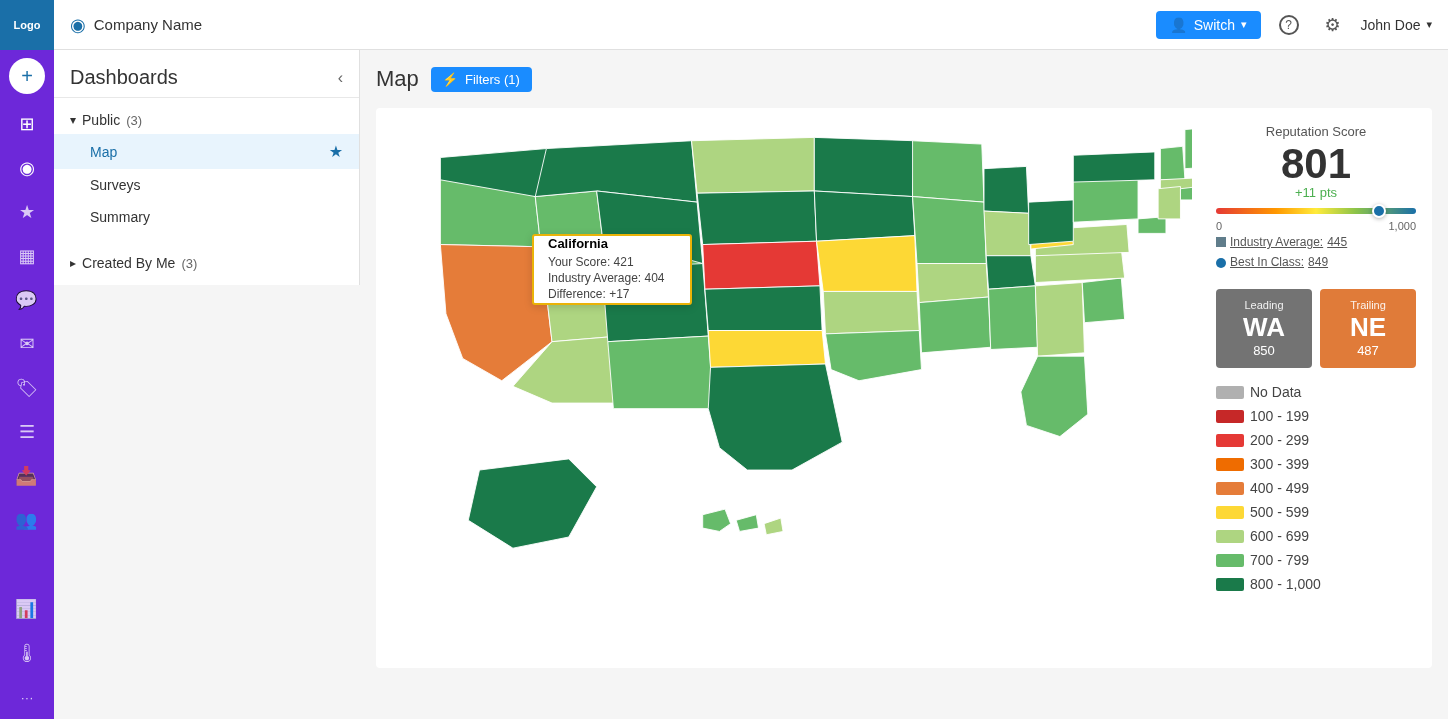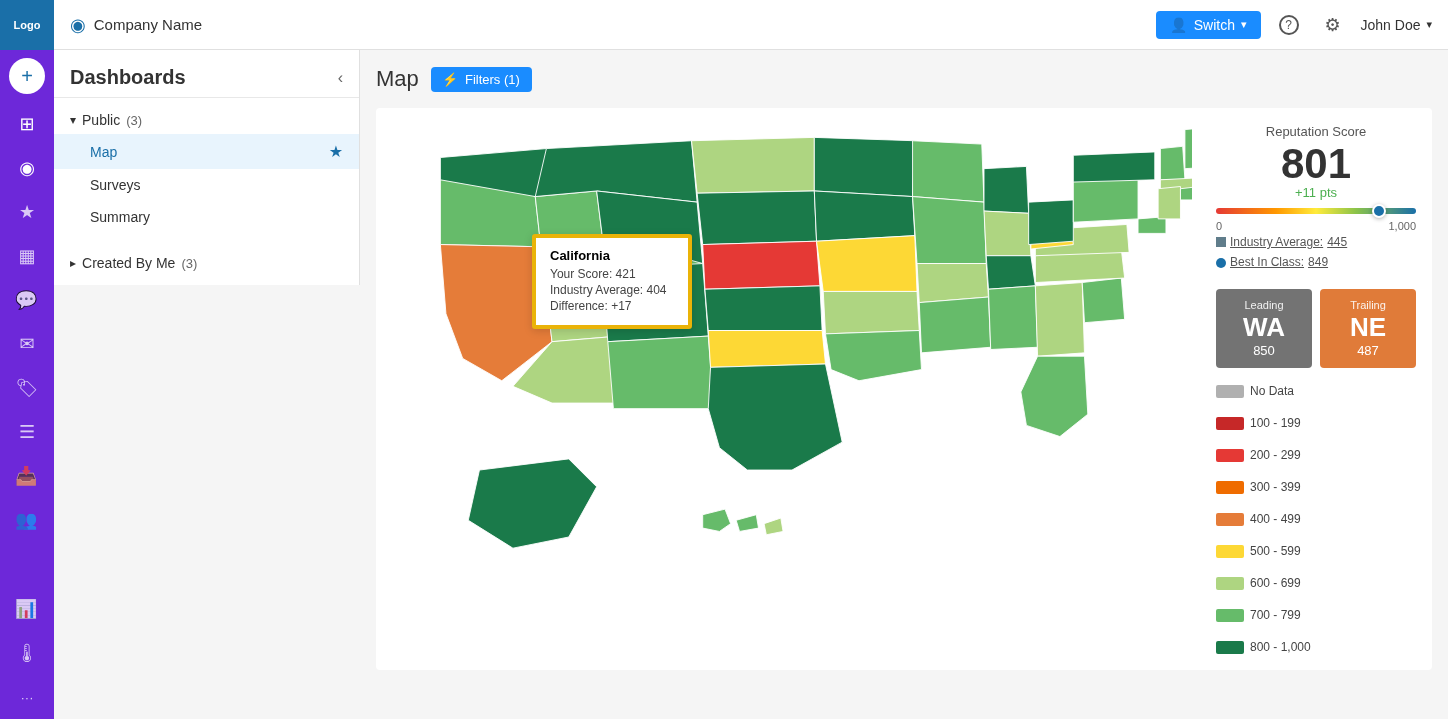--- a/index.html
+++ b/index.html
@@ -63,21 +63,21 @@
     }
     .sidebar-header {
       display: flex;
       align-items: center;
       justify-content: space-between;
       padding: 16px 16px 8px 16px;
       border-bottom: 1px solid #e8e8e8;
     }
     .sidebar-title {
       font-size: 20px;
-      font-weight: 700;
+      font-weight: 400;
       color: #333;
     }
     .sidebar-close {
       color: #666;
       cursor: pointer;
       font-size: 16px;
     }
     .sidebar-section {
       padding: 8px 0;
     }
@@ -221,23 +221,23 @@
     }
     .map-svg-area {
       flex: 1;
       position: relative;
     }
     .tooltip-box {
       position: absolute;
       top: 110px;
       left: 140px;
       background: white;
-      border: 4px solid #eab308;
+      border: 2px solid #eab308;
       border-radius: 3px;
-      padding: 10px 14px;
+      padding: 0 14px;
       font-size: 12px;
       box-shadow: 0 2px 8px rgba(0,0,0,0.15);
       z-index: 10;
       min-width: 160px;
     }
     .tooltip-title { font-weight: 600; font-size: 13px; margin-bottom: 4px; }
     .tooltip-row { color: #444; margin: 2px 0; }
 
     .map-sidebar {
       width: 200px;
@@ -300,22 +300,22 @@
     }
     .state-card.leading { background: #737373; }
     .state-card.trailing { background: #e07b39; }
     .state-card-label { font-size: 11px; opacity: 0.9; margin-bottom: 2px; }
     .state-card-abbr { font-size: 26px; font-weight: 700; line-height: 1.1; }
     .state-card-score { font-size: 13px; margin-top: 2px; }
 
     .color-legend {
       display: flex;
       flex-direction: column;
-      gap: 18px;
-      font-size: 12px;
+      gap: 8px;
+      font-size: 14px;
       align-self: flex-start;
     }
     .legend-row {
       display: flex;
       align-items: center;
       gap: 6px;
     }
     .legend-color-box {
       width: 28px;
       height: 13px;

